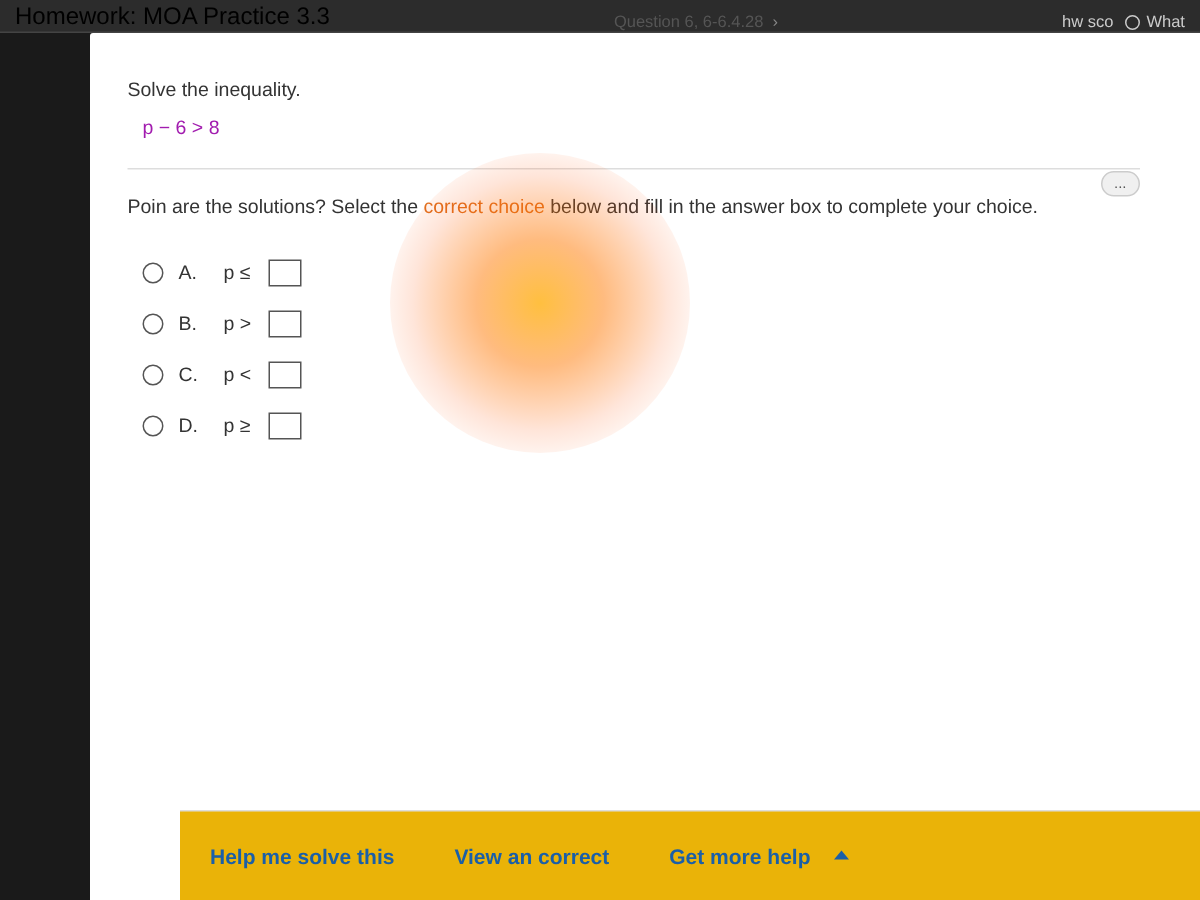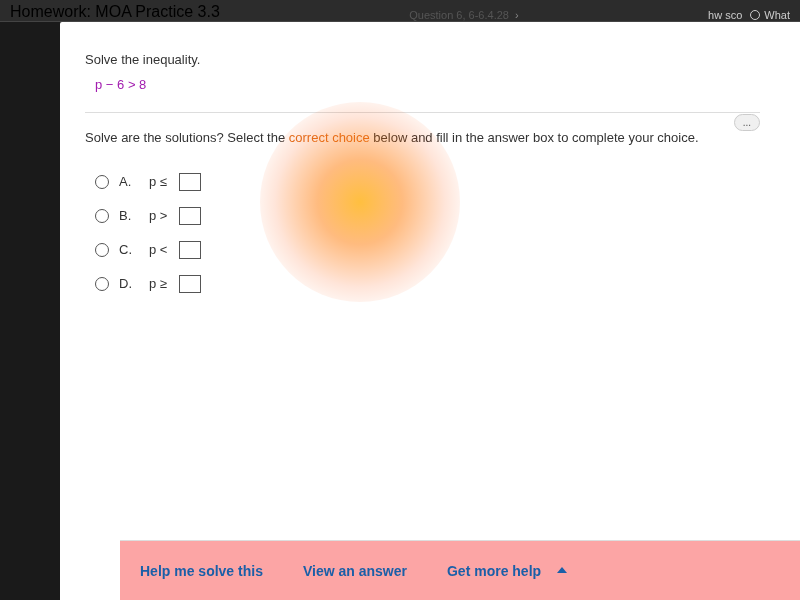--- a/index.html
+++ b/index.html
@@ -188,21 +188,21 @@
       z-index: 5;
     }
 
     
     .bottom-bar {
       position: absolute;
       bottom: 0;
       left: 60px;
       right: 0;
       height: 60px;
-      background: #fca5a5;
+      background: #eab308;
       border-top: 1px solid #ddd;
       display: flex;
       align-items: center;
       padding: 0 20px;
       gap: 40px;
     }
 
     .bottom-link {
       font-size: 14px;
       color: #1a5fa8;
@@ -255,21 +255,21 @@
     <div class="problem-label">Solve the inequality.</div>
     <div class="equation">p − 6 &gt; 8</div>
 
     <hr class="divider">
 
     <button class="expand-btn">
       <span>...</span>
     </button>
 
     <div class="question-text">
-      <span>Solve are the solutions? Select the </span><span class="correct-choice">correct choice</span><span> below and fill in the answer box to complete your choice.</span>
+      <span>Poin are the solutions? Select the </span><span class="correct-choice">correct choice</span><span> below and fill in the answer box to complete your choice.</span>
     </div>
 
     <div class="choices">
 
       <div class="choice-row">
         <div class="radio-outer"></div>
         <span class="choice-label">A.</span>
         <span class="choice-expr">p ≤</span>
         <span class="answer-box"></span>
       </div>
@@ -293,20 +293,20 @@
         <span class="choice-label">D.</span>
         <span class="choice-expr">p ≥</span>
         <span class="answer-box"></span>
       </div>
 
     </div>
   </div>
 
   <div class="bottom-bar">
     <a class="bottom-link">Help me solve this</a>
-    <a class="bottom-link">View an answer</a>
+    <a class="bottom-link">View an correct</a>
     <a class="bottom-link get-more-help">
       <span>Get more help</span>
       <span class="chevron-up"></span>
     </a>
   </div>
 
 </div>
 
 </body></html>

